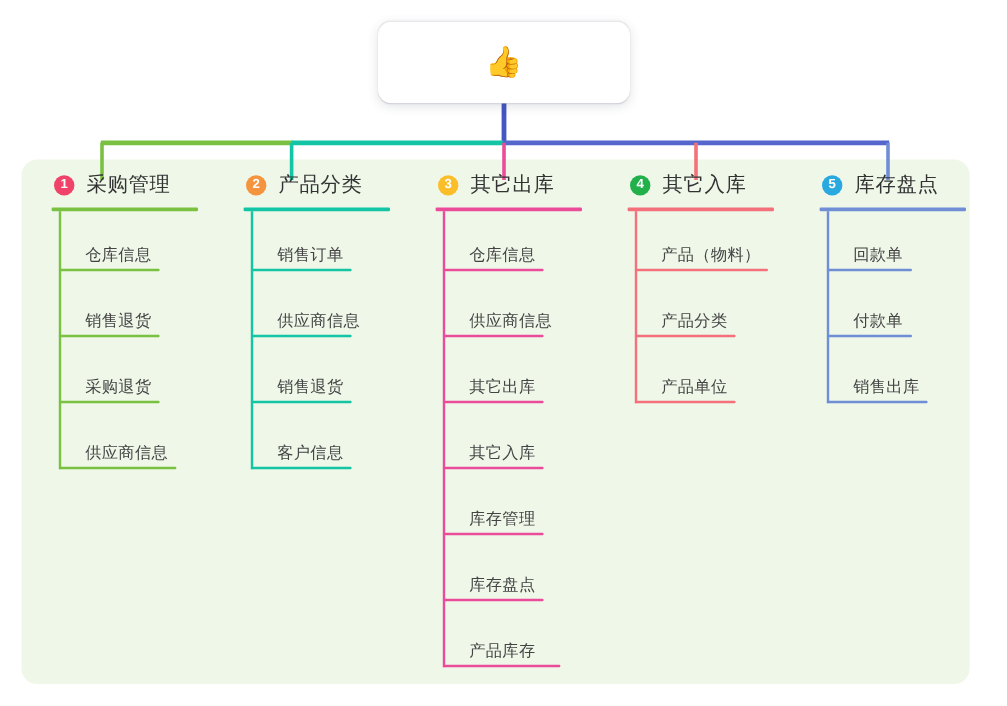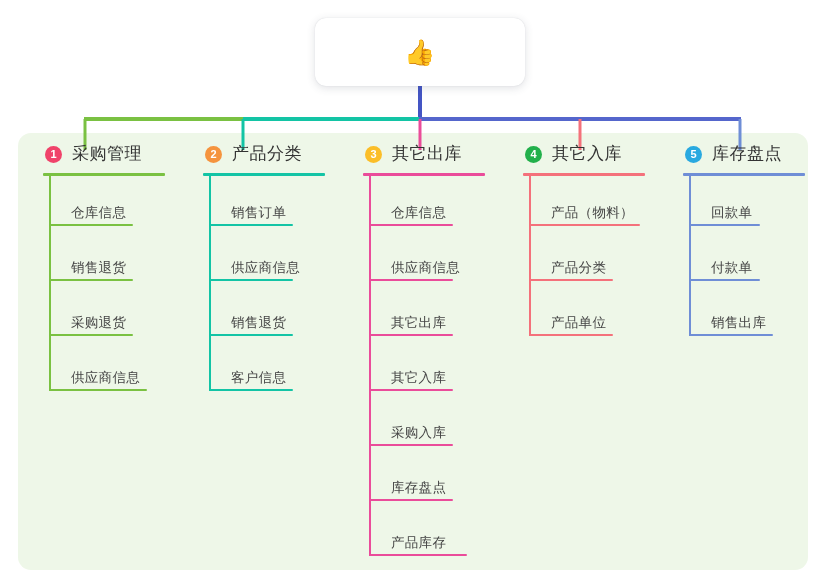--- a/index.html
+++ b/index.html
@@ -238,21 +238,21 @@
       </div>
       <div class="leaf" style="left: 4px; top: 170px; height: 33px;">
         <span class="leaf-label">其它出库</span>
         <div class="leaf-rule" style="width: 84px; background: rgb(234, 76, 154);"></div>
       </div>
       <div class="leaf" style="left: 4px; top: 225px; height: 33px;">
         <span class="leaf-label">其它入库</span>
         <div class="leaf-rule" style="width: 84px; background: rgb(234, 76, 154);"></div>
       </div>
       <div class="leaf" style="left: 4px; top: 280px; height: 33px;">
-        <span class="leaf-label">采购入库</span>
+        <span class="leaf-label">库存管理</span>
         <div class="leaf-rule" style="width: 84px; background: rgb(234, 76, 154);"></div>
       </div>
       <div class="leaf" style="left: 4px; top: 335px; height: 33px;">
         <span class="leaf-label">库存盘点</span>
         <div class="leaf-rule" style="width: 84px; background: rgb(234, 76, 154);"></div>
       </div>
       <div class="leaf" style="left: 4px; top: 390px; height: 33px;">
         <span class="leaf-label">产品库存</span>
         <div class="leaf-rule" style="width: 97.5px; background: rgb(234, 76, 154);"></div>
       </div>

